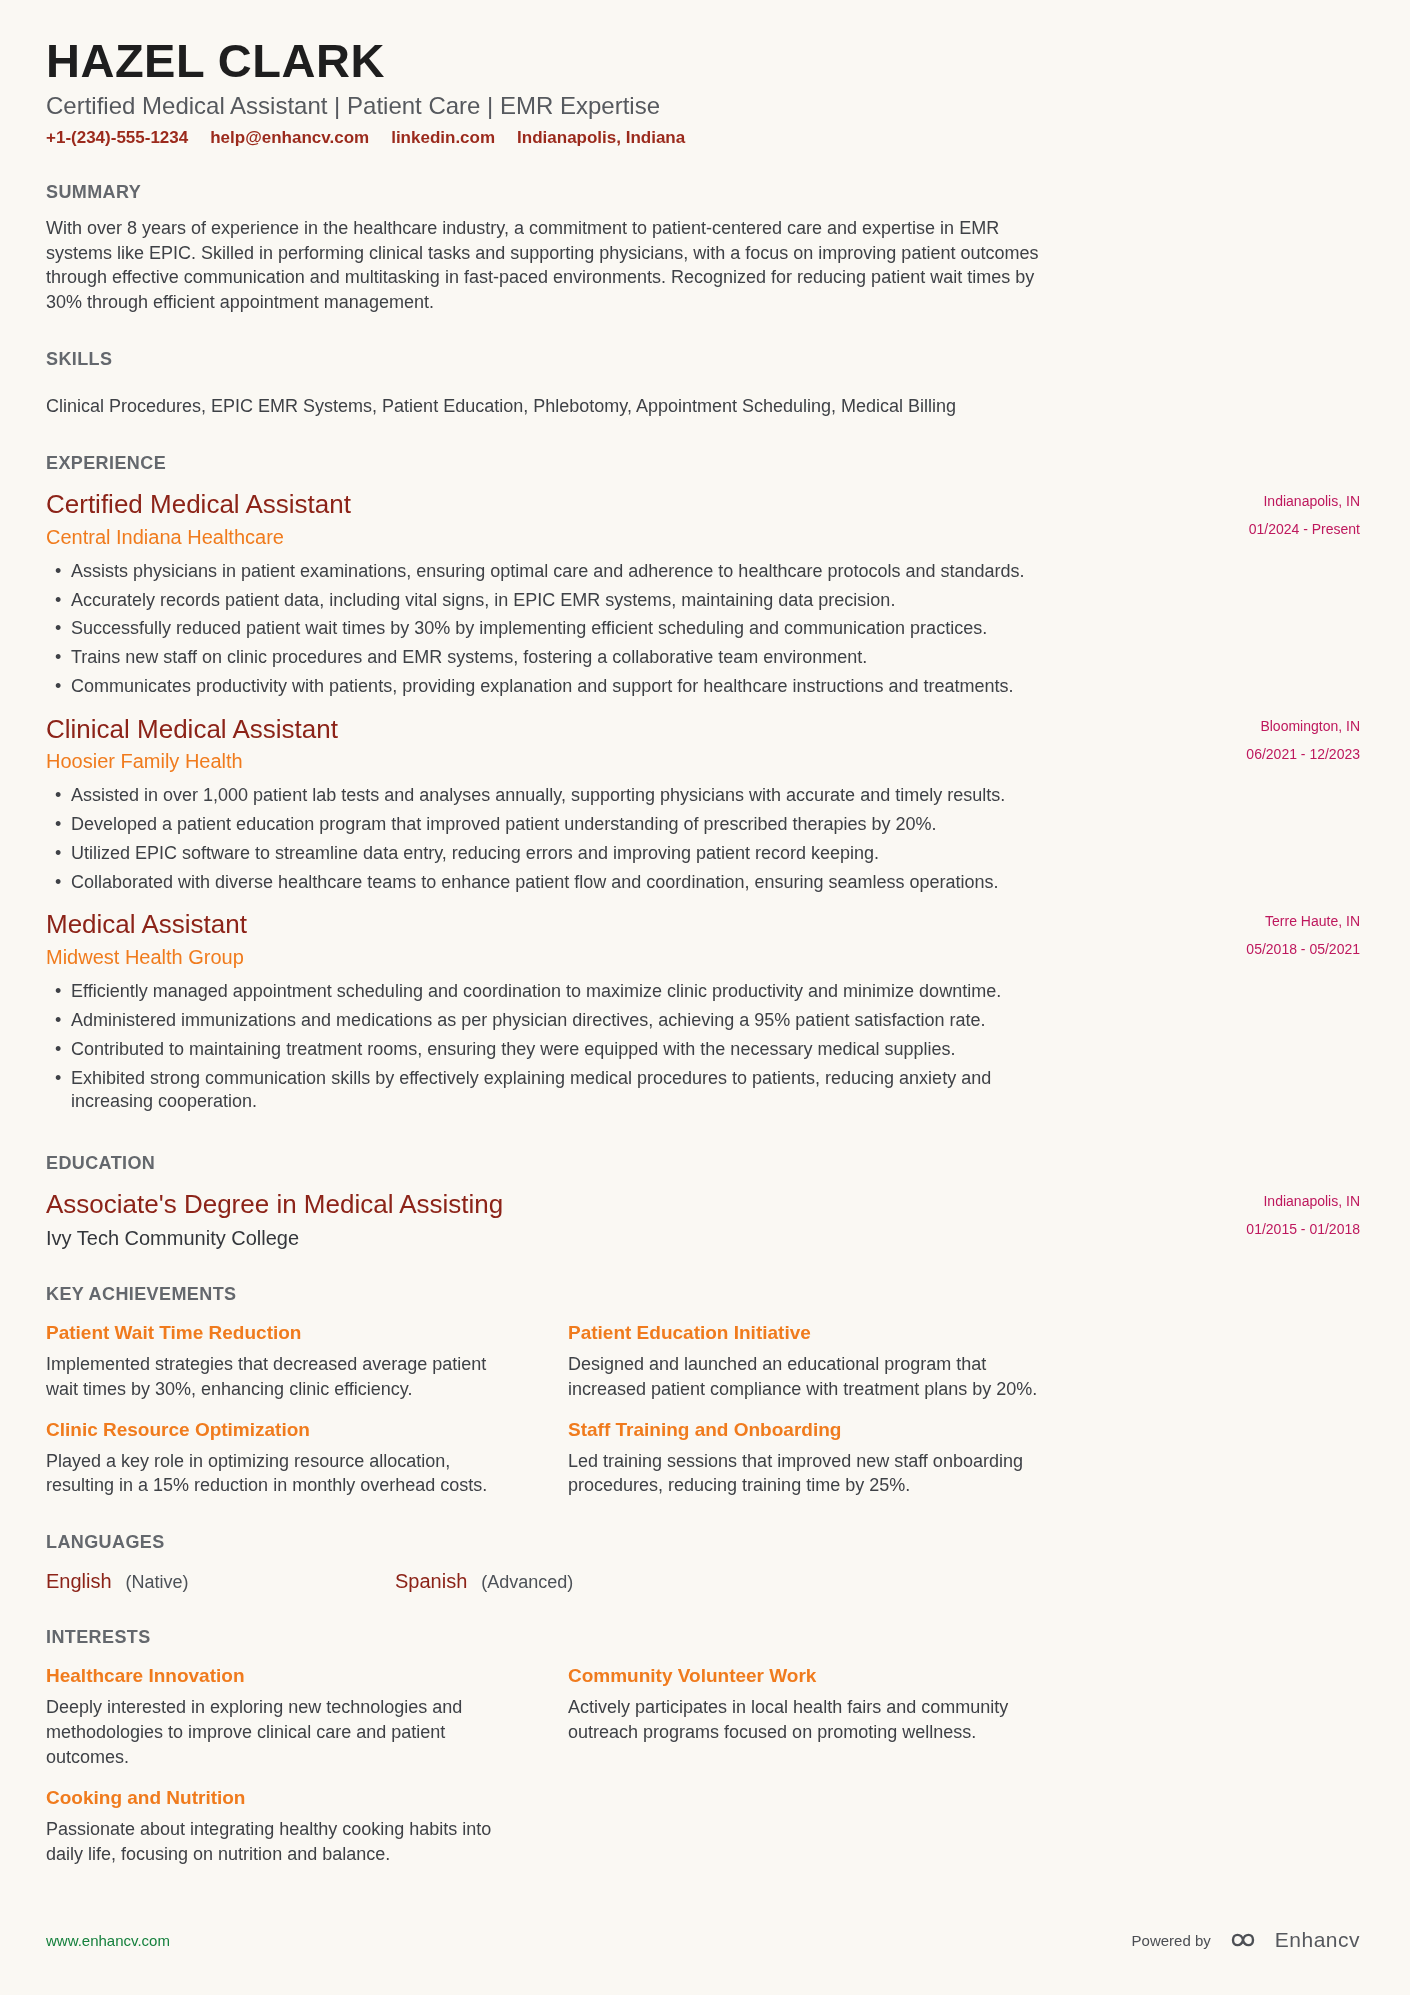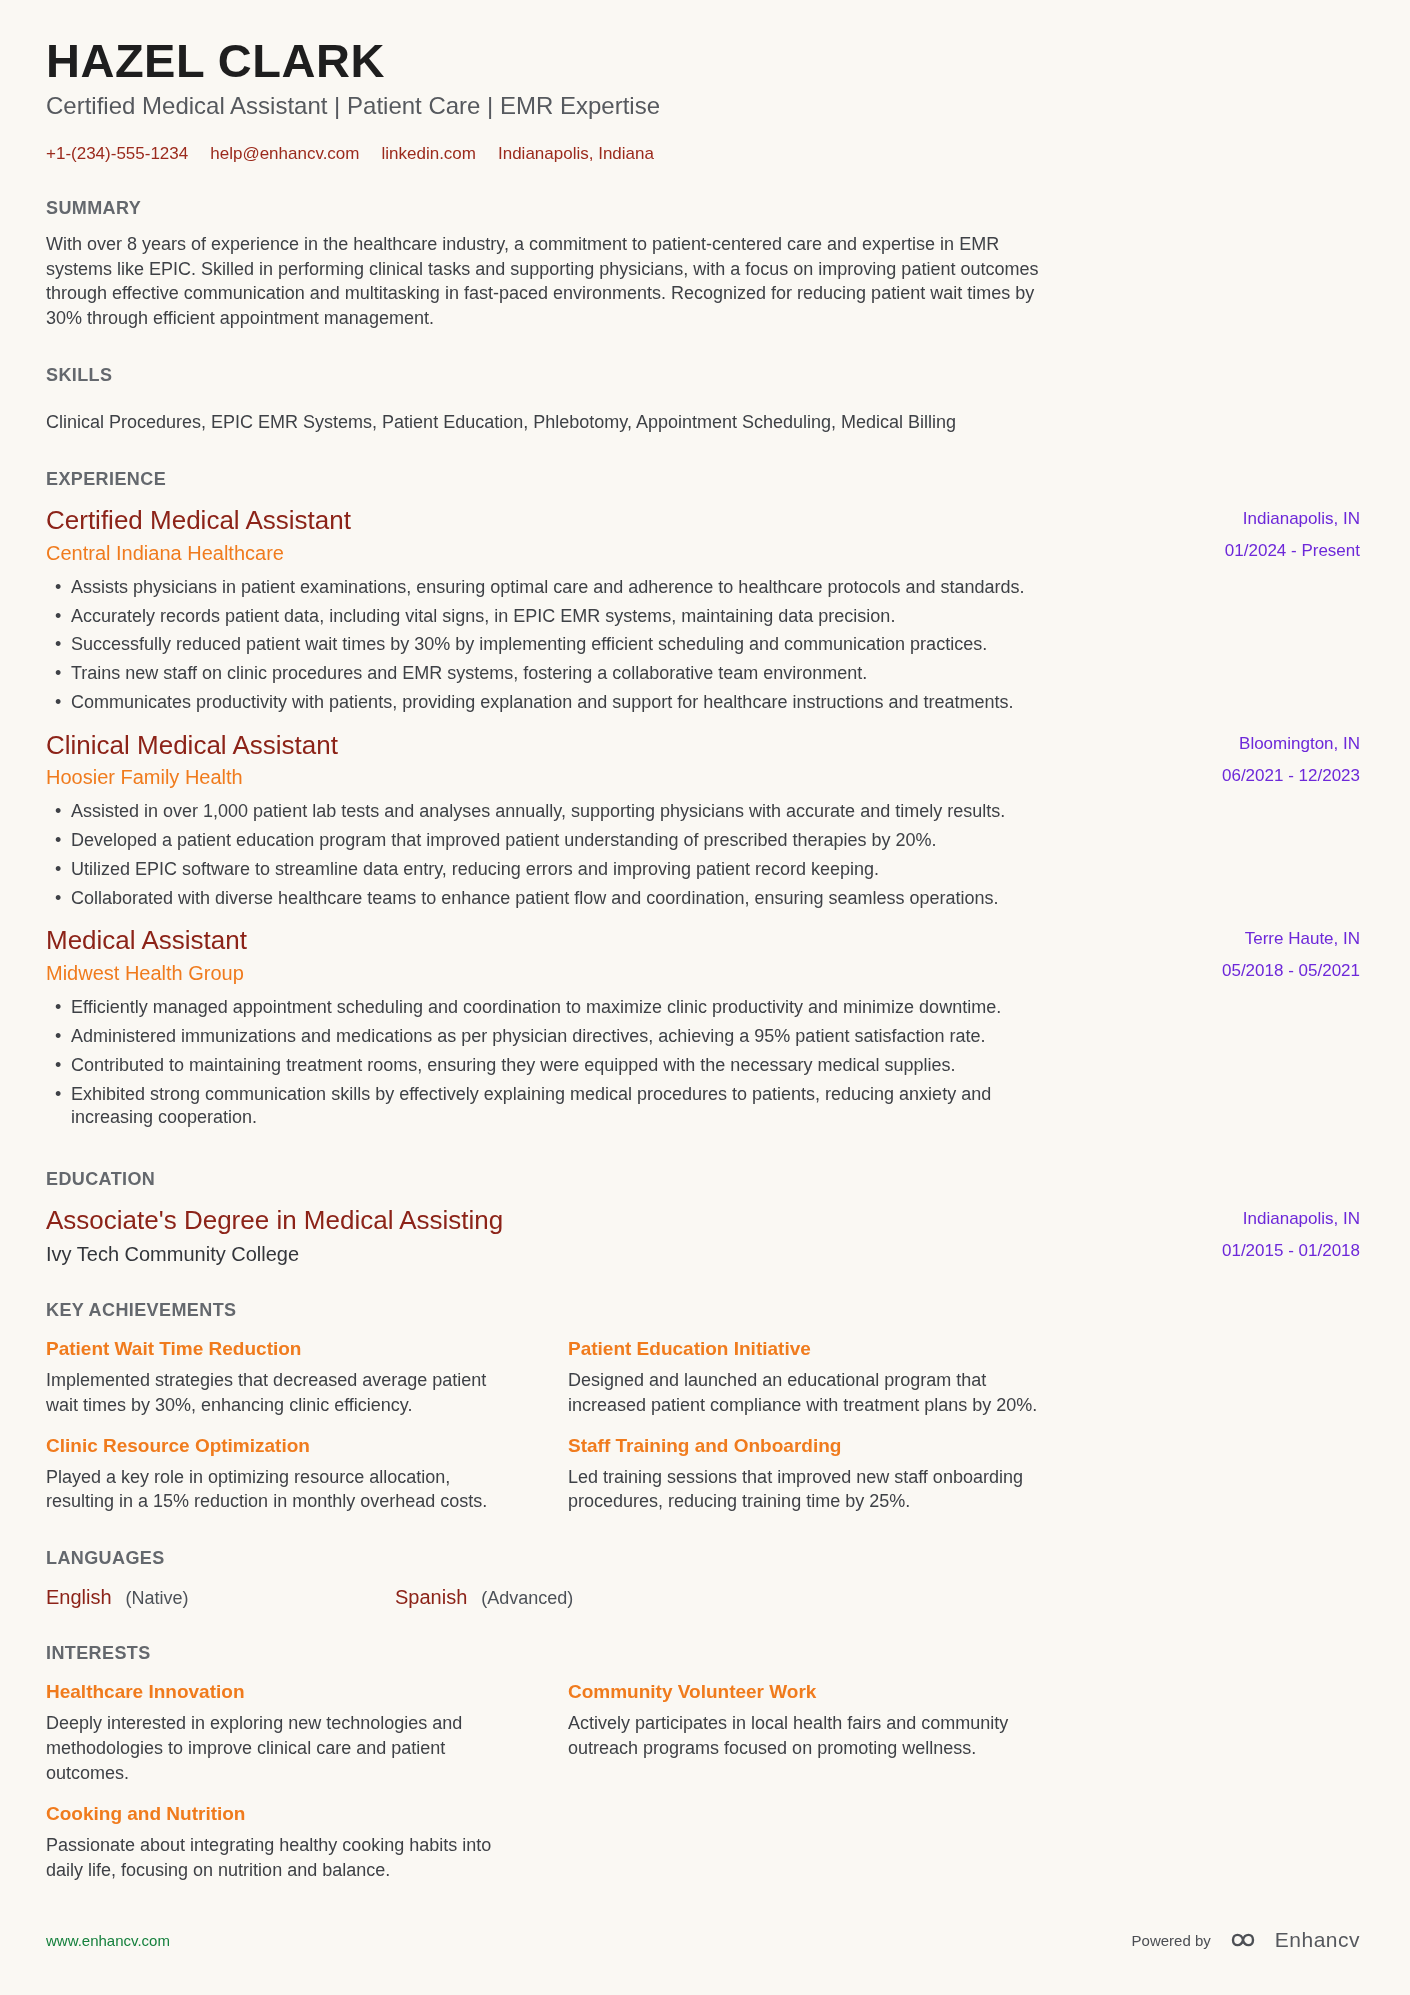--- a/index.html
+++ b/index.html
@@ -13,34 +13,34 @@
     background: #faf8f3;
     padding: 36px 50px 42px 46px;
     display: flex;
     flex-direction: column;
     overflow: hidden;
   }
 
   
   .name { font-size: 47px; font-weight: 800; color: #1e1e1e; letter-spacing: .5px; line-height: 1.08; }
   .tagline { font-size: 24px; color: #56595e; margin-top: 5px; }
-  .contact-row { display: flex; gap: 22px; margin-top: 24px; font-size: 17px; font-weight: 400; color: #9b2a1c; }
+  .contact-row { display: flex; gap: 22px; margin-top: 8px; font-size: 17px; font-weight: 700; color: #9b2a1c; }
 
   
   .section { margin-top: 34px; }
   .sec-h { font-size: 18px; font-weight: 700; color: #64686d; letter-spacing: .4px; }
   .body-text { max-width: 1016px; font-size: 18px; line-height: 1.38; color: #3e4146; margin-top: 13px; }
   .skills-text { margin-top: 24px; }
 
   
   .job { margin-top: 16px; }
   .job-head { display: flex; justify-content: space-between; align-items: flex-start; }
   .job-title { font-size: 26px; font-weight: 400; color: #8c2318; line-height: 1.15; }
   .job-company { font-size: 20px; color: #f07b1d; margin-top: 6px; }
-  .job-meta { text-align: right; font-size: 17px; color: #6d28d9; padding-top: 3px; flex-shrink: 0; }
+  .job-meta { text-align: right; font-size: 14px; color: #be185d; padding-top: 3px; flex-shrink: 0; }
   .job-dates { margin-top: 12px; }
   .bullets { margin-top: 11px; max-width: 1016px; list-style: none; padding-left: 25px; }
   .bullets li { font-size: 18px; line-height: 1.32; color: #3e4146; margin-bottom: 5px; position: relative; }
   .bullets li::before { content: "\2022"; position: absolute; left: -16px; color: #3e4146; }
 
   
   .edu-school { font-size: 20px; color: #33363b; margin-top: 7px; }
 
   
   .grid2 { display: grid; grid-template-columns: 470px 494px; column-gap: 52px; }

